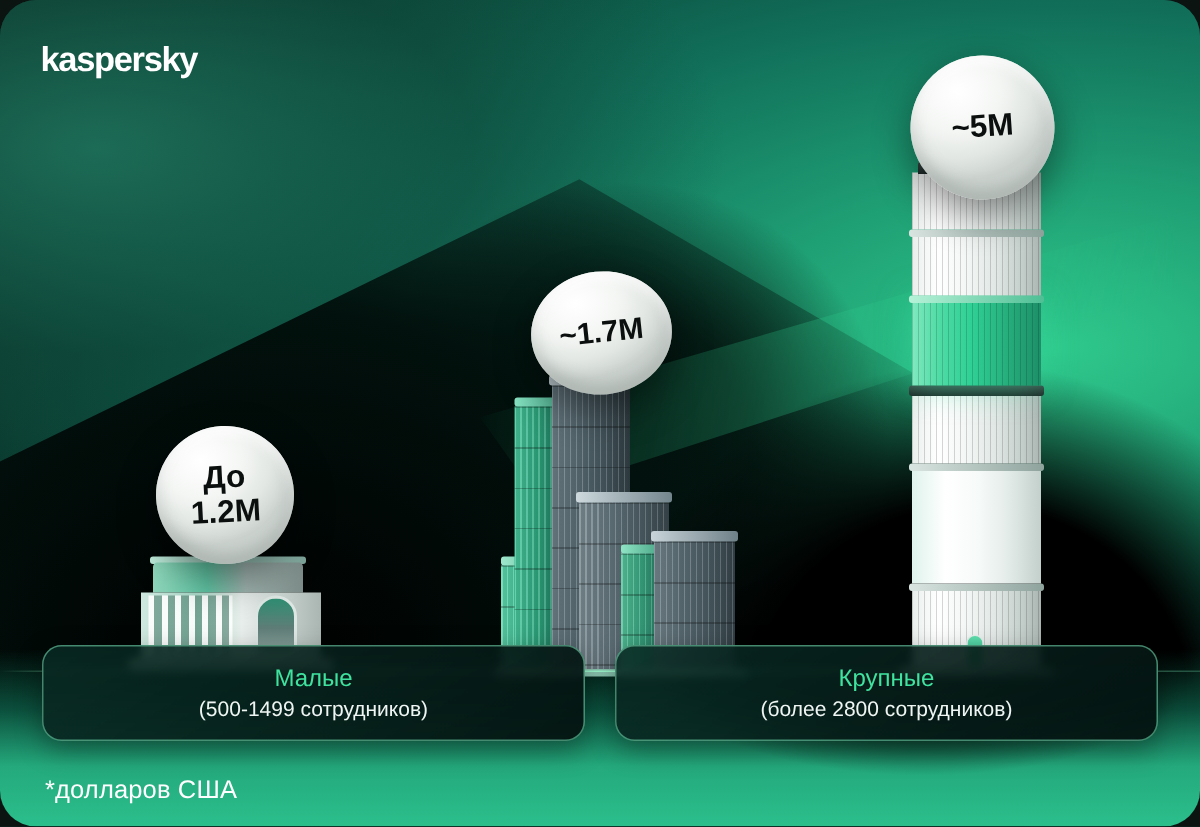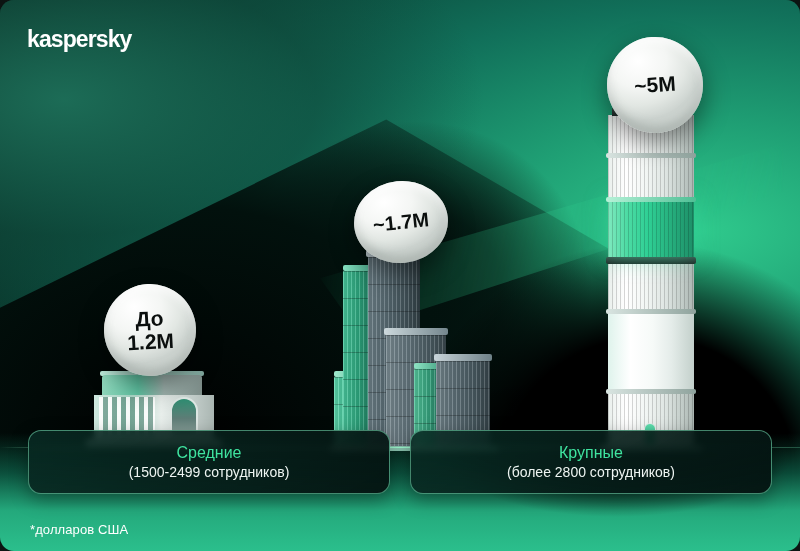--- a/index.html
+++ b/index.html
@@ -10,21 +10,21 @@
   body {
     font-family: "Liberation Sans", sans-serif;
   }
 
   #infographic {
     position: relative;
     width: 800px;
     height: 551px;
     overflow: hidden;
     background: #0d3b30;
-    border-radius: 14px;
+    border-radius: 24px;
   }
 
   
   .bg-base {
     position: absolute;
     inset: 0;
     background:
       radial-gradient(120% 90% at 88% 42%, #2fc98c 0%, #1f9f74 22%, #11705a 45%, #0b4a3c 65%, #093127 82%, #06201a 100%);
   }
   .bg-green-left {
@@ -354,21 +354,21 @@
     font-size: 14px;
     font-weight: 400;
     line-height: 1.35;
   }
 
   .footnote {
     position: absolute;
     left: 30px;
     bottom: 14px;
     color: #ffffff;
-    font-size: 13px;
+    font-size: 17px;
     font-weight: 400;
     letter-spacing: .1px;
   }
 </style>
 </head>
 <body>
 
 <div id="infographic">
 
   <div class="bg-base"></div>
@@ -473,22 +473,22 @@
   <div class="badge badge-mid">
     <div>~1.7M</div>
   </div>
 
   <div class="badge badge-large">
     <div>~5M</div>
   </div>
 
   <div class="cards">
     <div class="card">
-      <div class="card-title">Средние</div>
-      <div class="card-sub">(1500-2499 сотрудников)</div>
+      <div class="card-title">Малые</div>
+      <div class="card-sub">(500-1499 сотрудников)</div>
     </div>
     <div class="card">
       <div class="card-title">Крупные</div>
       <div class="card-sub">(более 2800 сотрудников)</div>
     </div>
   </div>
 
   <div class="footnote">*долларов США</div>
 
 </div>

